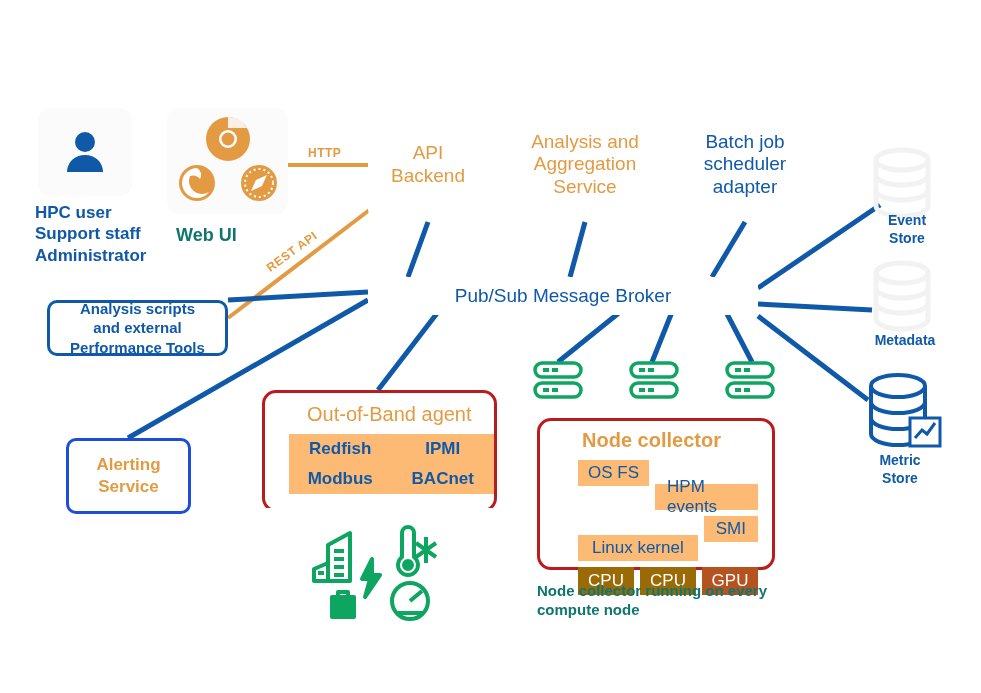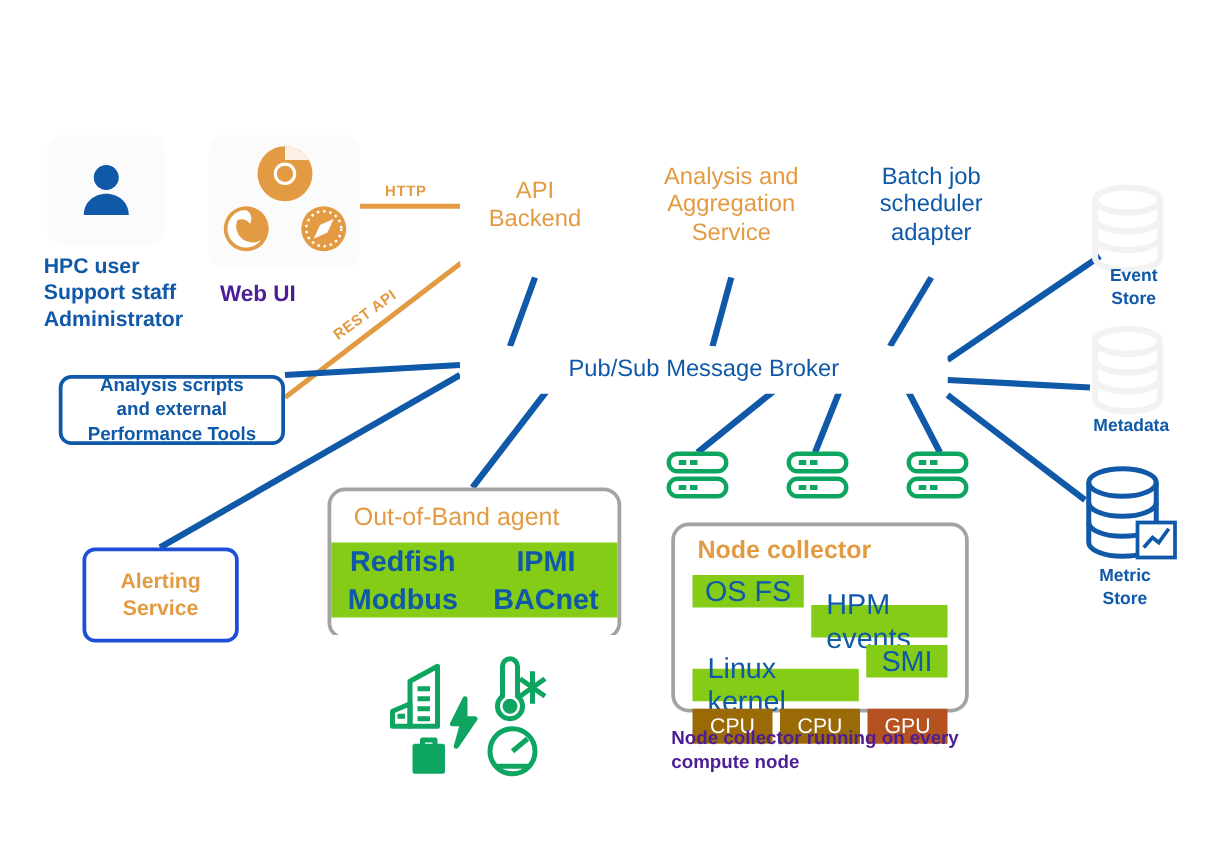--- a/index.html
+++ b/index.html
@@ -21,31 +21,31 @@
   .obox{background:#ffffff;border-radius:10px;box-sizing:border-box;display:flex;
         align-items:center;justify-content:center;text-align:center;}
   .obox.blue{border:3px solid #1059a8;color:#1059a8;}
   .obox.orange{border:3px solid #1d4ed8;color:#e39b43;}
 
   
   .broker{background:#ffffff;display:flex;align-items:center;justify-content:center;
           color:#1059a8;font-size:19px;}
 
   
-  .panel{background:#ffffff;border:3px solid #a3a3a3;border-radius:14px;box-sizing:border-box;}
+  .panel{background:#ffffff;border:3px solid #b91c1c;border-radius:14px;box-sizing:border-box;padding-left:24px;}
   .panel-title{color:#e39b43;font-size:20px;}
-  .chip{background:#84cc16;color:#1059a8;font-size:23px;display:inline-flex;
+  .chip{background:#fdba74;color:#1059a8;font-size:17px;display:inline-flex;
         align-items:center;justify-content:center;box-sizing:border-box;}
   .hw{color:#ffffff;font-size:17px;display:inline-flex;align-items:center;
       justify-content:center;box-sizing:border-box;}
 
   
   .cap{position:absolute;line-height:1.25;}
   .cap.blue{color:#1059a8;}
-  .cap.orange{color:#4c1d95;}
+  .cap.orange{color:#0f766e;}
   .edge-lab{position:absolute;color:#e39b43;font-size:12px;font-weight:bold;
             letter-spacing:.5px;white-space:nowrap;}
 
   
   .plate{background:#fbfbfb;border-radius:12px;display:flex;align-items:center;
          justify-content:center;}
 </style>
 </head>
 <body>
 

